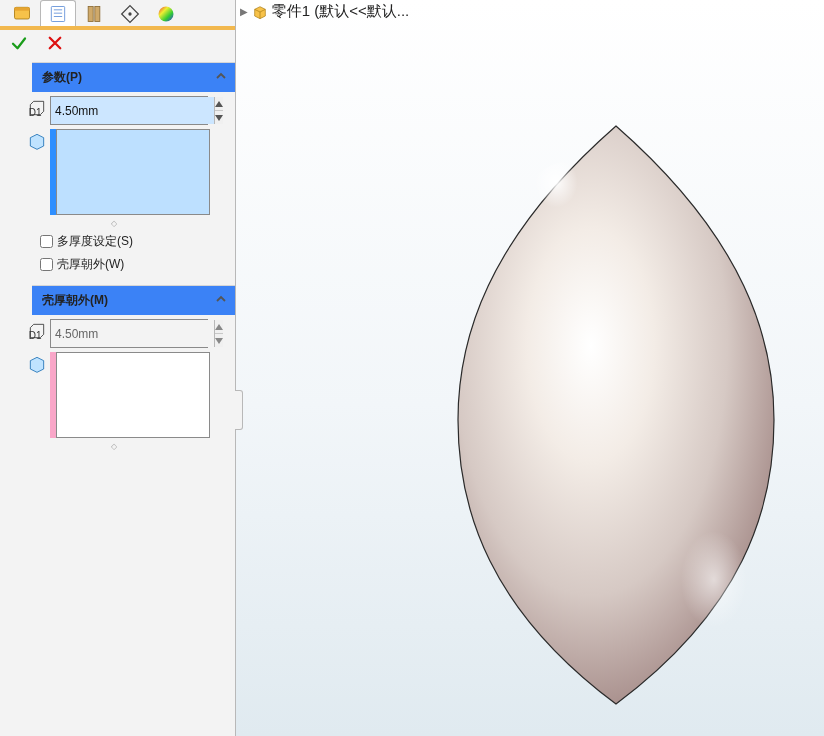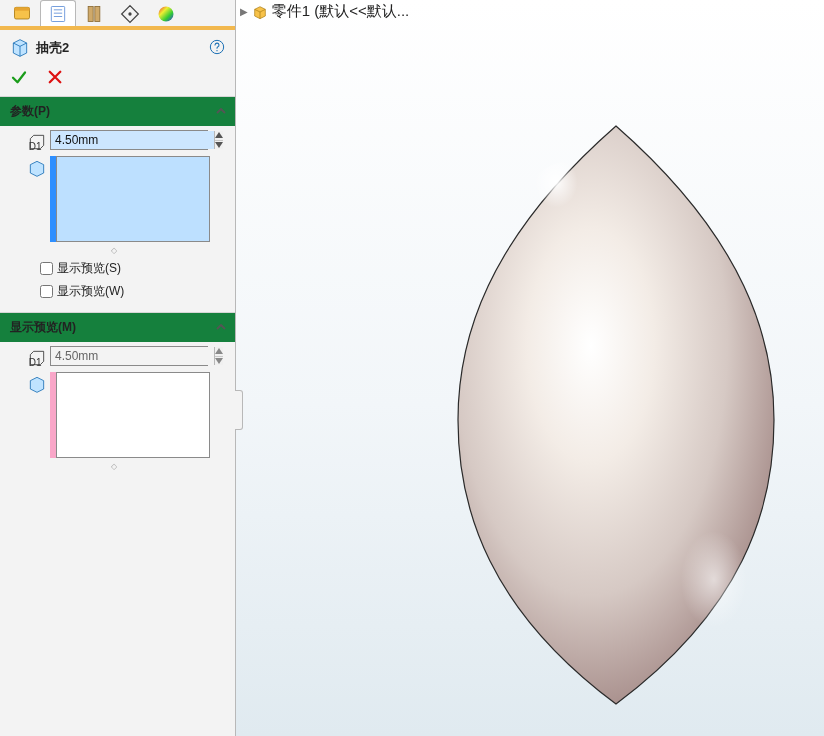--- a/index.html
+++ b/index.html
@@ -49,42 +49,43 @@
 
 .confirm-row {
   display: flex; align-items: center;
   padding: 4px 10px 10px 10px;
   gap: 18px;
 }
 .confirm-row svg { width: 18px; height: 18px; cursor: pointer; }
 
 
 .section-hdr {
-  display: flex; align-items: flex-end;
+  display: flex; align-items: center;
   padding: 6px 8px 6px 10px;
-  background: #15803d;
+  background: #3b82f6;
   border-top: 1px solid #d6d6d6;
   font-weight: bold; font-size: 13px; color: #222;
   cursor: pointer;
+  margin-left: 32px;
 }
 .section-hdr .chev { margin-left: auto; color: #555; }
 
 
 .section-body { padding: 4px 8px 12px 8px; }
 
 
 .prop-row { display: flex; align-items: flex-start; margin-bottom: 4px; }
 .prop-ico { width: 26px; min-width: 26px; display: flex; justify-content: center; padding-top: 2px; margin-left: 16px; }
 
 
 .spinner {
   display: flex; align-items: stretch;
   border: 1px solid #8a8a8a;
   background: #fff;
-  width: 158px; height: 20px;
+  width: 158px; height: 29px;
 }
 .spinner input {
   flex: 1; border: none; outline: none;
   padding: 0 4px; font-size: 12px; color: #111;
 }
 .spinner .spin-btns {
   width: 16px; display: flex; flex-direction: column;
   border-left: 1px solid #b8b8b8;
 }
 .spinner .spin-btn {
@@ -199,34 +200,20 @@
               <stop offset="0%" stop-color="#e33"></stop>
               <stop offset="33%" stop-color="#ee3"></stop>
               <stop offset="66%" stop-color="#3c3"></stop>
               <stop offset="100%" stop-color="#33e"></stop>
             </linearGradient>
           </defs>
         </svg>
       </div>
     </div>
 
-    <div class="feature-title">
-      <svg class="ico" viewBox="0 0 24 24">
-        <path d="M4 6 L12 2 L20 6 L20 18 L12 22 L4 18 Z" fill="#bfe3ff" stroke="#1b6fb4"></path>
-        <path d="M4 6 L12 10 L20 6 M12 10 L12 22" fill="none" stroke="#1b6fb4"></path>
-      </svg>
-      <span class="name">抽壳2</span>
-      <span class="help">
-        <svg width="16" height="16" viewBox="0 0 24 24">
-          <circle cx="12" cy="12" r="10" fill="none" stroke="#1b6fb4" stroke-width="1.5"></circle>
-          <path d="M9 9 a3 3 0 1 1 4 3 c-1 0.6 -1 1 -1 2" fill="none" stroke="#1b6fb4" stroke-width="1.6" stroke-linecap="round"></path>
-          <circle cx="12" cy="17.5" r="1" fill="#1b6fb4"></circle>
-        </svg>
-      </span>
-    </div>
 
     <div class="confirm-row">
       <svg viewBox="0 0 24 24">
         <path d="M4 13 L10 19 L20 6" fill="none" stroke="#1a9c1a" stroke-width="3" stroke-linecap="round" stroke-linejoin="round"></path>
       </svg>
       <svg viewBox="0 0 24 24">
         <path d="M5 5 L19 19 M19 5 L5 19" stroke="#d11" stroke-width="3" stroke-linecap="round"></path>
       </svg>
     </div>
 
@@ -272,30 +259,30 @@
         </div>
         <div class="selbox">
           <div class="handle"></div>
           <div class="inner"></div>
         </div>
       </div>
       <div class="grip">◇</div>
 
       <div class="chk-row">
         <input type="checkbox" id="c1" style="">
-        <label for="c1">显示预览(S)</label>
+        <label for="c1">多厚度设定(S)</label>
       </div>
       <div class="chk-row">
         <input type="checkbox" id="c2" style="">
-        <label for="c2">显示预览(W)</label>
+        <label for="c2">壳厚朝外(W)</label>
       </div>
     </div>
 
     <div class="section-hdr">
-      <span>显示预览(M)</span>
+      <span>壳厚朝外(M)</span>
       <span class="chev">
         <svg width="12" height="12" viewBox="0 0 12 12">
             <path d="M2 8 L6 4 L10 8" fill="none" stroke="#555" stroke-width="1.8"></path>
           </svg>
       </span>
     </div>
     <div class="section-body">
 
       <div class="prop-row">
         <div class="prop-ico">

